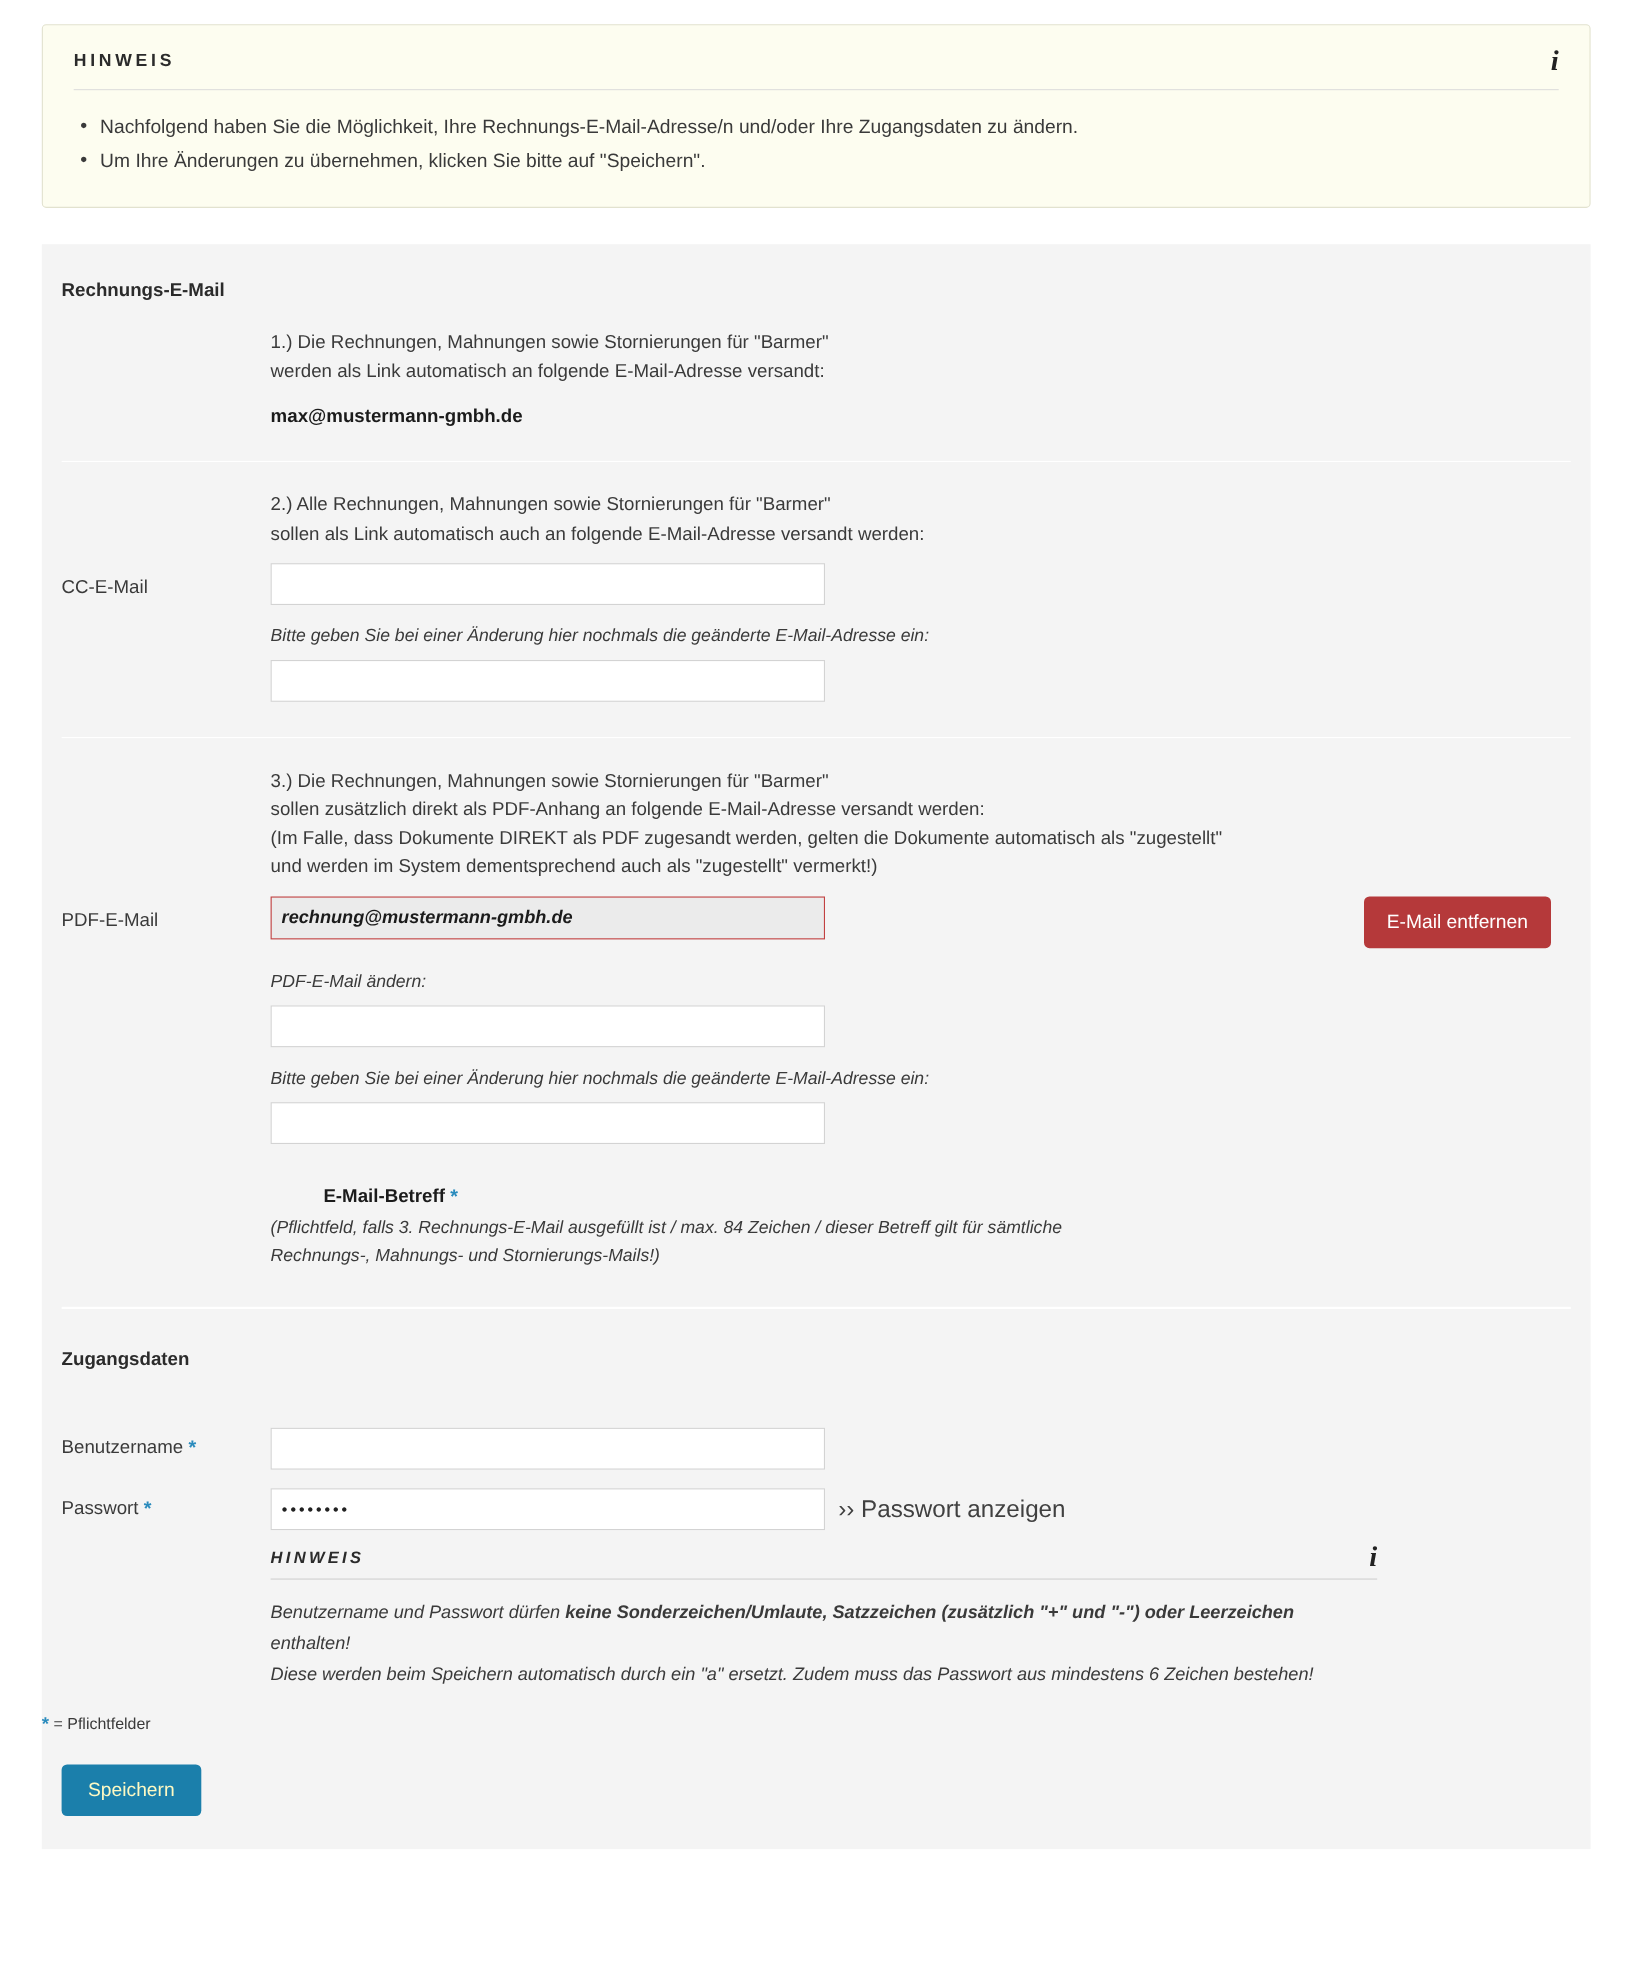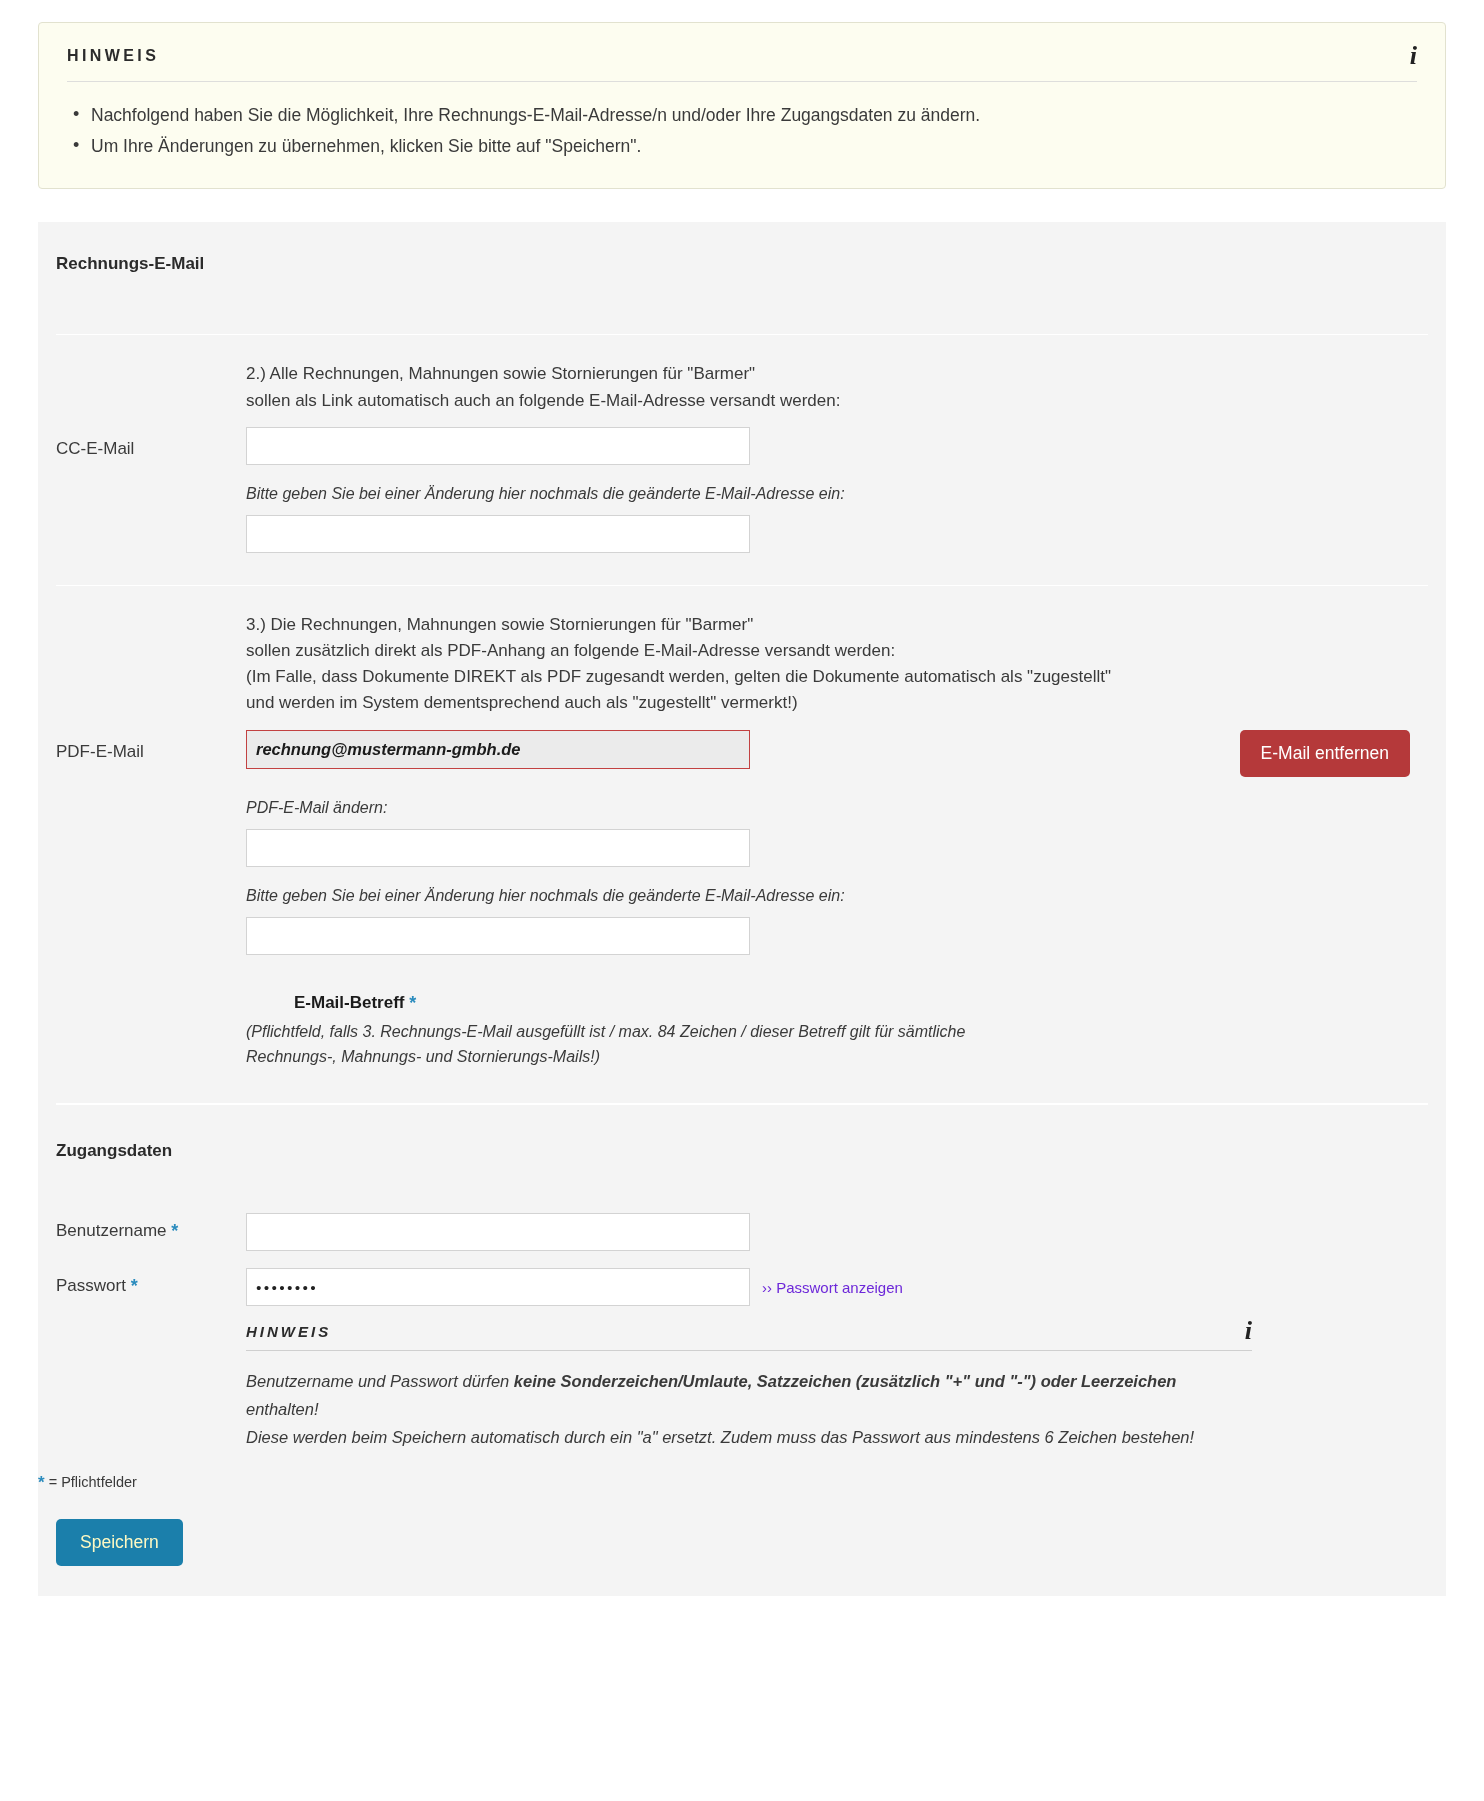--- a/index.html
+++ b/index.html
@@ -216,22 +216,22 @@
     color: #3a3a3a;
     line-height: 25px;
     padding-top: 5px;
   }
 
   .pw-row {
     display: flex;
     align-items: center;
   }
   .pw-link {
-    font-size: 15px;
-    color: #6d28d9;
+    font-size: 22px;
+    color: #404040;
     margin-left: 12px;
     cursor: pointer;
     white-space: nowrap;
   }
 
   
   .inner-notice {
     margin-top: 16px;
     width: 1006px;
   }
@@ -285,20 +285,25 @@
   </div>
 
   <div class="form-panel">
 
     
     <div class="section-title">Rechnungs-E-Mail</div>
 
     
     <div class="row" style="margin-top:24px;">
       <div class="row-label"></div>
+      <div class="row-field">
+        <div class="para">1.) Die Rechnungen, Mahnungen sowie Stornierungen für "Barmer"</div>
+        <div class="para">werden als Link automatisch an folgende E-Mail-Adresse versandt:</div>
+        <div class="bold-mail">max@mustermann-gmbh.de</div>
+      </div>
     </div>
 
     <div class="divider" style="margin-top:30px;"></div>
 
     
     <div class="row" style="margin-top:26px;">
       <div class="row-label normal" style="padding-top:78px;">CC-E-Mail</div>
       <div class="row-field">
         <div class="para">2.) Alle Rechnungen, Mahnungen sowie Stornierungen für "Barmer"</div>
         <div class="para">sollen als Link automatisch auch an folgende E-Mail-Adresse versandt werden:</div>

